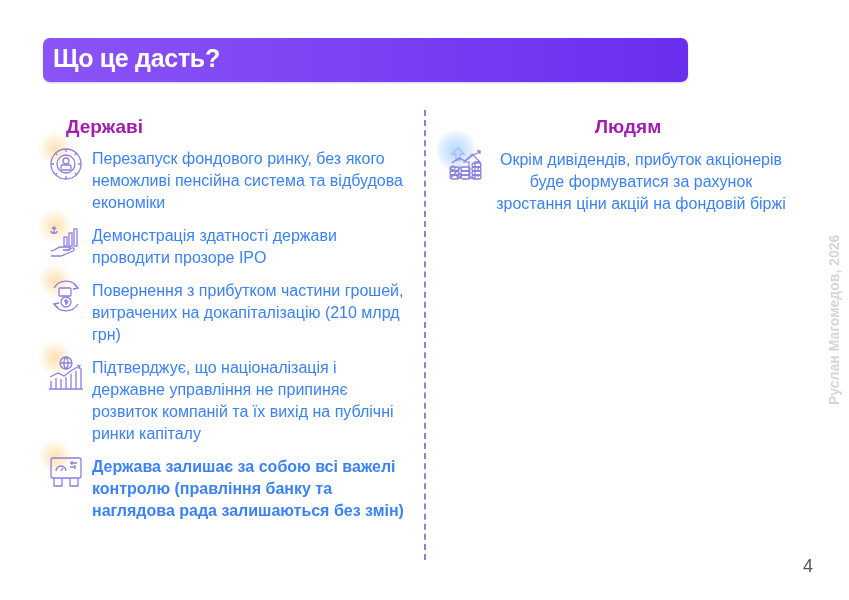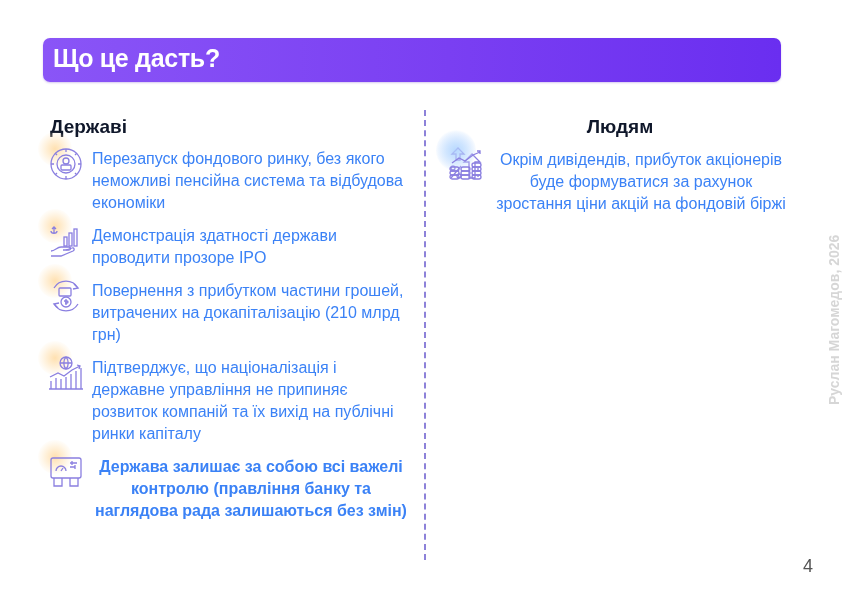--- a/index.html
+++ b/index.html
@@ -1,40 +1,40 @@
 <!DOCTYPE html>
 <html><head>
 <meta charset="utf-8">
 <style>
   html, body { margin:0; padding:0; }
   body {
     width:849px; height:600px; background:#ffffff; position:relative; overflow:hidden;
     font-family:"Liberation Sans", sans-serif; color:#1a1a1a;
   }
   .banner {
-    position:absolute; left:43px; top:38px; width:738px; height:44px;
+    position:absolute; left:43px; top:38px; width:645px; height:44px;
     border-radius:7px;
     background:linear-gradient(90deg,#8a55f7 0%,#7a3ff2 55%,#6a2ef0 100%);
     box-shadow:0 1px 2px rgba(90,40,200,0.25);
   }
   .banner-title {
     position:absolute; left:10px; top:6px; font-size:25px; font-weight:bold; color:#ffffff;
     letter-spacing:-0.3px;
   }
   .divider {
     position:absolute; left:424px; top:110px; height:450px; width:0;
     border-left:2px dashed #8d82d9;
   }
   .col { position:absolute; top:116px; }
   .col-left { left:50px; width:360px; }
   .col-right { left:450px; width:340px;text-align:center; }
-  .col-title { font-size:19px; font-weight:bold; color:#0f172a; margin:0 0 10px 0; }
+  .col-title { font-size:19px; font-weight:bold; color:#a21caf; margin:0 0 10px 16px; }
   .item { position:relative; padding-left:42px; margin-bottom:11px; }
   .item-text { font-size:16px; line-height:22px; color:#3b82f6; }
-  .item-text.bold { font-weight:bold;text-align:center; }
+  .item-text.bold { font-weight:bold; }
   .icon {
     position:absolute; left:-2px; top:-2px; width:36px; height:36px;
   }
   .glow-left {
     position:absolute; left:-10px; top:-14px; width:34px; height:34px; border-radius:50%;
     background:radial-gradient(circle, rgba(255,214,150,0.75) 0%, rgba(255,230,190,0.3) 55%, rgba(255,255,255,0) 75%);
   }
   .glow-right {
     position:absolute; left:-12px; top:-16px; width:40px; height:40px; border-radius:50%;
     background:radial-gradient(circle, rgba(180,215,255,0.75) 0%, rgba(210,230,255,0.35) 55%, rgba(255,255,255,0) 75%);

